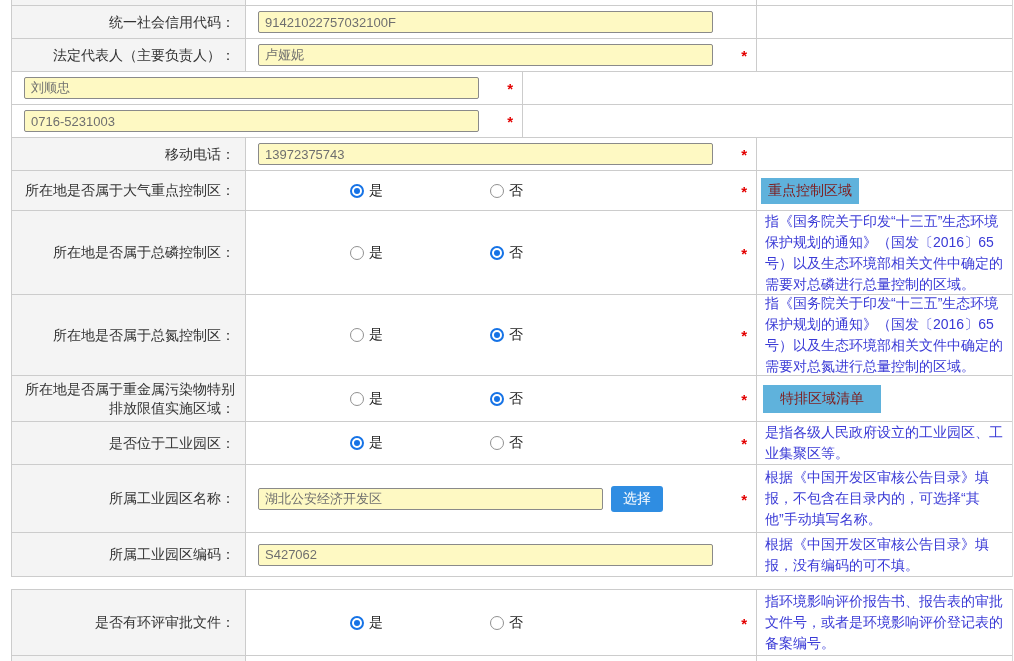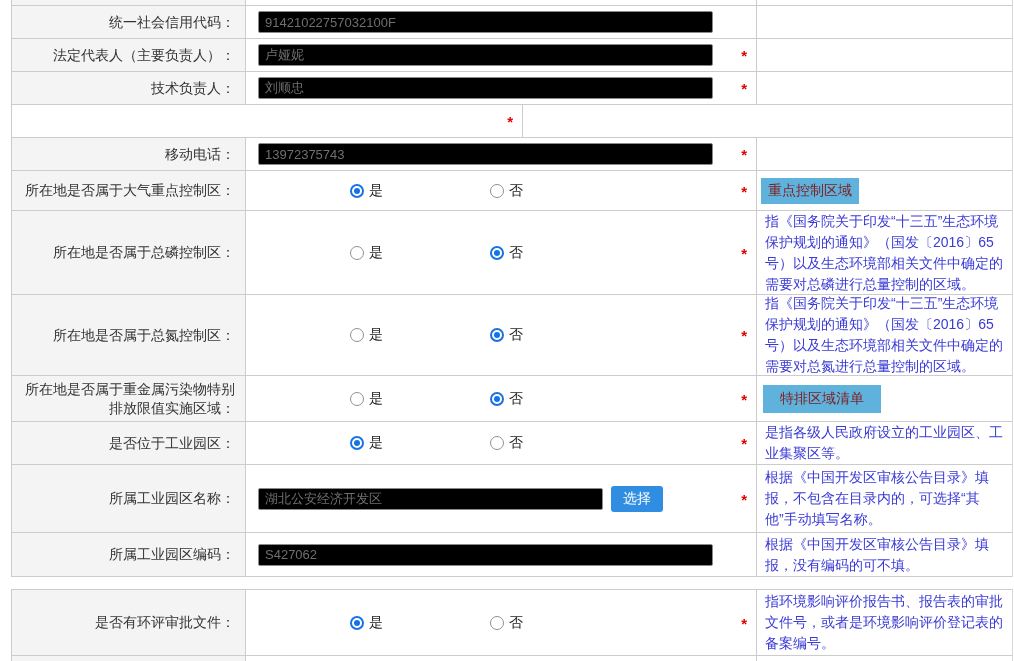--- a/index.html
+++ b/index.html
@@ -12,21 +12,21 @@
   .row { display: flex; border-bottom: 1px solid #ccc; background: #fff; }
   .cell { display: flex; align-items: center; }
   .cell.label { width: 234px; background: #f4f4f4; border-right: 1px solid #ccc;
     justify-content: flex-end; text-align: right; padding: 2px 10px 2px 8px;
     color: #333; line-height: 19px; }
   .cell.mid { width: 511px; border-right: 1px solid #ccc; position: relative; }
   .cell.right { flex: 1; color: #3a3ad6; line-height: 21px; padding: 4px 8px; }
   .cell.right.btncell { padding: 2px; align-items: center; }
   .txt-input { height: 22px; width: 455px; margin-left: 12px; border: 1px solid #8a8a8a;
     border-radius: 2px; padding: 0 6px; font-size: 13px; color: #6f6f6f;
-    font-family: "Liberation Sans", "DejaVu Sans", sans-serif; background: #000000; }
+    font-family: "Liberation Sans", "DejaVu Sans", sans-serif; background: #fef9c3; }
   .txt-input.short { width: 345px; }
   .star { position: absolute; right: 9px; top: 50%; transform: translateY(-50%);
     color: #e30000; font-weight: bold; font-size: 15px; }
   .radio-group { display: flex; margin-left: 104px; align-items: center; }
   .radio-opt { display: flex; align-items: center; cursor: pointer; width: 140px; color: #222; }
   .rc { width: 14px; height: 14px; border-radius: 50%; border: 1px solid #919191;
     background: #fff; margin-right: 5px; position: relative; flex: none; }
   .radio-group[data-checked="yes"] .opt-yes .rc,
   .radio-group[data-checked="no"]  .opt-no  .rc { border: 2px solid #1673e6; }
   .radio-group[data-checked="yes"] .opt-yes .rc::after,
@@ -69,30 +69,30 @@
     <div class="row" style="height:33px">
       <div class="cell label">法定代表人（主要负责人）：</div>
       <div class="cell mid">
         <input class="txt-input" type="text" value="卢娅妮" style="">
         <span class="star">*</span>
       </div>
       <div class="cell right"></div>
     </div>
 
     <div class="row" style="height:33px">
-      <div class="cell label">技术负责人：</div>
       <div class="cell mid">
         <input class="txt-input" type="text" value="刘顺忠" style="">
         <span class="star">*</span>
       </div>
       <div class="cell right"></div>
     </div>
 
     <div class="row" style="height:33px">
       <div class="cell mid">
+        <input class="txt-input" type="text" value="0716-5231003" style="">
         <span class="star">*</span>
       </div>
       <div class="cell right"></div>
     </div>
 
     <div class="row" style="height:33px">
       <div class="cell label">移动电话：</div>
       <div class="cell mid">
         <input class="txt-input" type="text" value="13972375743" style="">
         <span class="star">*</span>

